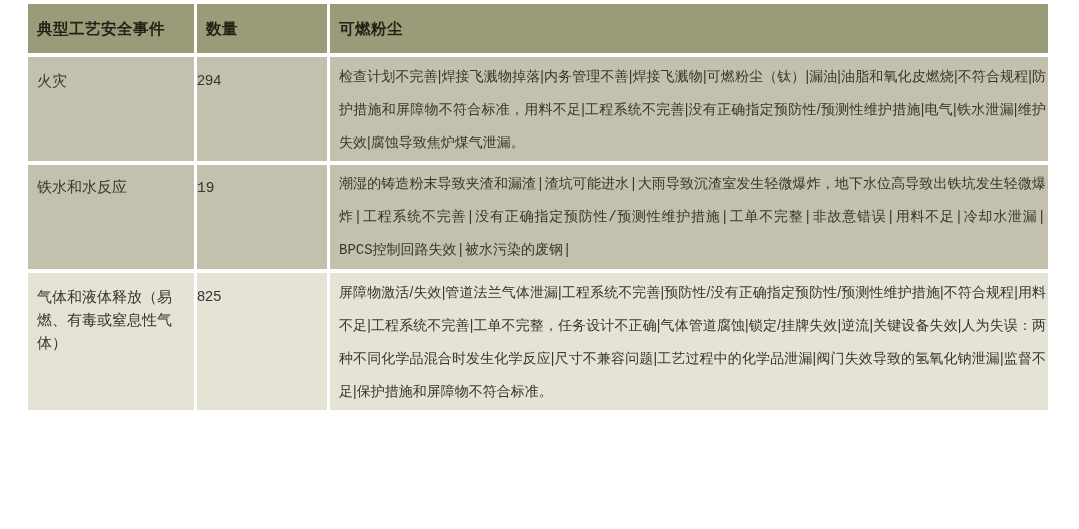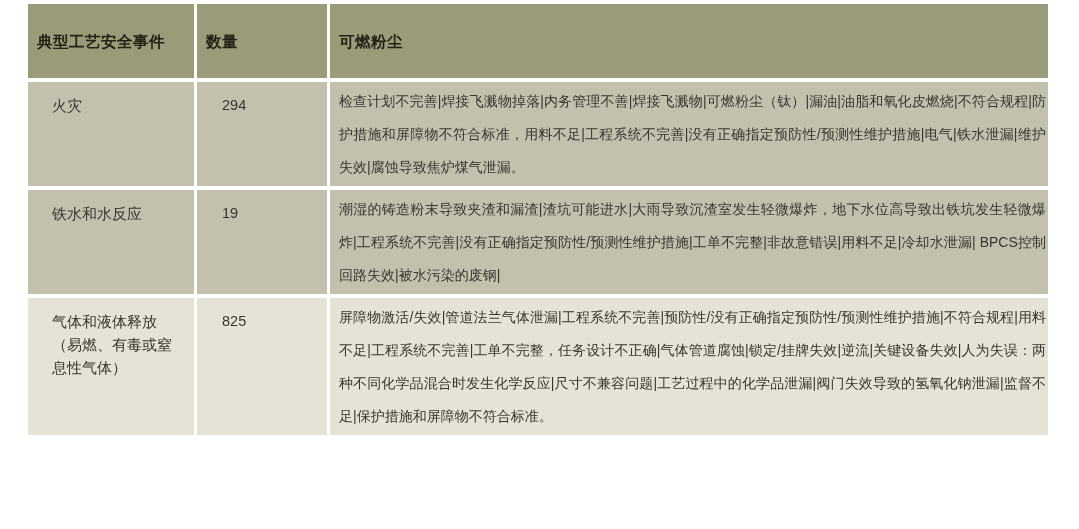--- a/index.html
+++ b/index.html
@@ -29,56 +29,56 @@
     margin: 0 0 0 25px;
     width: 1026px;
     table-layout: fixed;
   }
   col.c-event  { width: 166px; }
   col.c-count  { width: 130px; }
   col.c-reason { width: 718px; }
 
   thead th {
     background: var(--header-bg);
-    height: 74px;
+    height: 49px;
     vertical-align: middle;
     text-align: left;
     padding: 2px 8px 0 9px;
     font-size: 15.5px;
     font-weight: bold;
     color: var(--header-text);
     letter-spacing: 0.5px;
   }
   tbody td {
     vertical-align: top;
     color: var(--body-text);
   }
   tbody tr.dark td  { background: var(--row-dark-bg); }
   tbody tr.light td { background: var(--row-light-bg); }
 
   td.event-cell {
     font-size: 15px;
     line-height: 23px;
-    padding: 12px 8px 8px 24px;
+    padding: 12px 8px 8px 9px;
   }
   td.count-cell {
     font-size: 14.5px;
     line-height: 23px;
-    padding: 12px 8px 8px 25px;
+    padding: 12px 8px 8px 0;
   }
   td.reasons-cell {
     font-size: 14px;
     line-height: 33px;
     padding: 3px 2px 2px 9px;
     text-align: justify;
     text-justify: inter-ideograph;
   }
   tr.r1 td { height: 99px; }
   tr.r2 td { height: 100px; }
-  tr.r3 td { height: 94px; }
+  tr.r3 td { height: 94px; font-family: Liberation Mono, monospace; }
   tr.r4 td { height: 132px; }
 </style>
 </head>
 <body>
 
 <table class="incident-table">
   <colgroup>
     <col class="c-event">
     <col class="c-count">
     <col class="c-reason">

